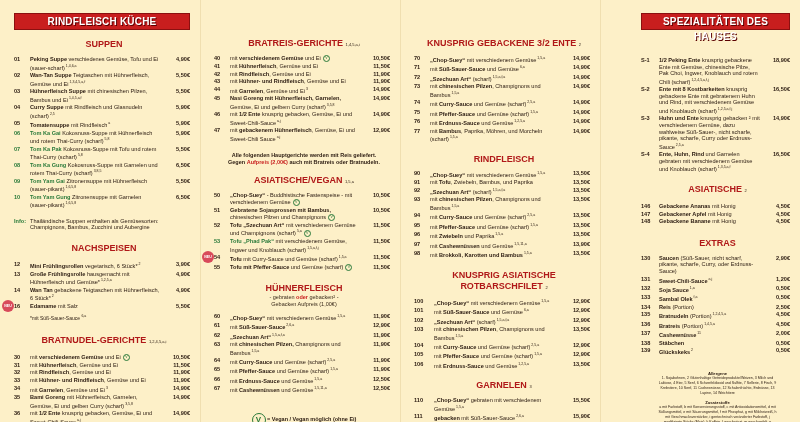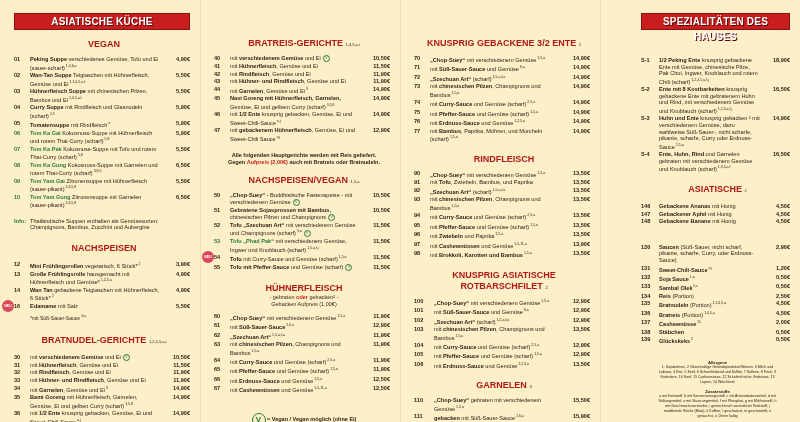--- a/index.html
+++ b/index.html
@@ -48,23 +48,23 @@
 </style>
 </head>
 <body>
 
 <div class="divider" style="left:200px"></div>
 <div class="divider" style="left:400px"></div>
 <div class="divider" style="left:600px"></div>
 
 <div class="col c1">
   <div style="height:13px"></div>
-  <div class="banner">ASIATISCHE KÜCHE</div>
+  <div class="banner">RINDFLEISCH KÜCHE</div>
   <div style="height:9px"></div>
-  <div class="sec-title">VEGAN</div>
+  <div class="sec-title">SUPPEN</div>
   <div style="height:6px"></div>
   <div id="suppen-list">
       <div class="item" style="margin-bottom: 1px;">
         <span class="num">01</span>
         <span class="desc"><b>Peking Suppe</b><span> verschiedenes Gemüse, Tofu und Ei (sauer-scharf)</span><sup> 1,4,6,a</sup></span>
         <span class="price">4,90€</span>
       </div>
       <div class="item" style="margin-bottom: 1px;">
         <span class="num">02</span>
         <span class="desc"><b>Wan-Tan Suppe</b><span> Teigtaschen mit Hühnerfleisch, Gemüse und Ei</span><sup> 1,3,4,5,a,f</sup></span>
@@ -238,21 +238,21 @@
         <span class="price">12,90€</span>
       </div>
     </div>
   <div style="height:9px"></div>
   <div class="note">
     <div>Alle folgenden Hauptgerichte werden mit Reis geliefert.</div>
     <div><span>Gegen </span><b>Aufpreis (2,00€)</b><span> auch mit Bratreis oder Bratnudeln.</span></div>
   </div>
   <div style="height:9px"></div>
   <div class="sec-title">
-    <span>NACHSPEISEN/VEGAN</span> <small>1,5,a</small>
+    <span>ASIATISCHE/VEGAN</span> <small>1,5,a</small>
   </div>
   <div style="height:5px"></div>
   <div id="vegetarisch-list" style="position:relative">
       <div class="item" style="margin-bottom: 1px;">
         <span class="num">50</span>
         <span class="desc"><b>„Chop-Suey“</b><span> - Buddhistische Fastenspeise - mit verschiedenem Gemüse</span><span class="vbadge" style="margin-left: 2px;">V</span></span>
         <span class="price">10,50€</span>
       </div>
       <div class="item" style="margin-bottom: 1px;">
         <span class="num">51</span>
@@ -539,20 +539,21 @@
         <span class="desc"><b>Gebackener Apfel</b><span> mit Honig</span></span>
         <span class="price">4,50€</span>
       </div>
       <div class="item" style="margin-bottom: 1px;">
         <span class="num" style="width: 18px;">148</span>
         <span class="desc"><b>Gebackene Banane</b><span> mit Honig</span></span>
         <span class="price">4,50€</span>
       </div>
     </div>
   <div style="height:12px"></div>
+  <div class="sec-title">EXTRAS</div>
   <div style="height:6px"></div>
   <div id="extras-list">
       <div class="item" style="margin-bottom: 1px;">
         <span class="num" style="width: 18px;">130</span>
         <span class="desc"><b>Saucen</b><span> (Süß-Sauer, nicht scharf, pikante, scharfe, Curry, oder Erdnuss-Sauce)</span></span>
         <span class="price">2,90€</span>
       </div>
       <div class="item" style="margin-bottom: 1px;">
         <span class="num" style="width: 18px;">131</span>
         <span class="desc"><b>Sweet-Chili-Sauce</b><sup> a,j</sup></span>

